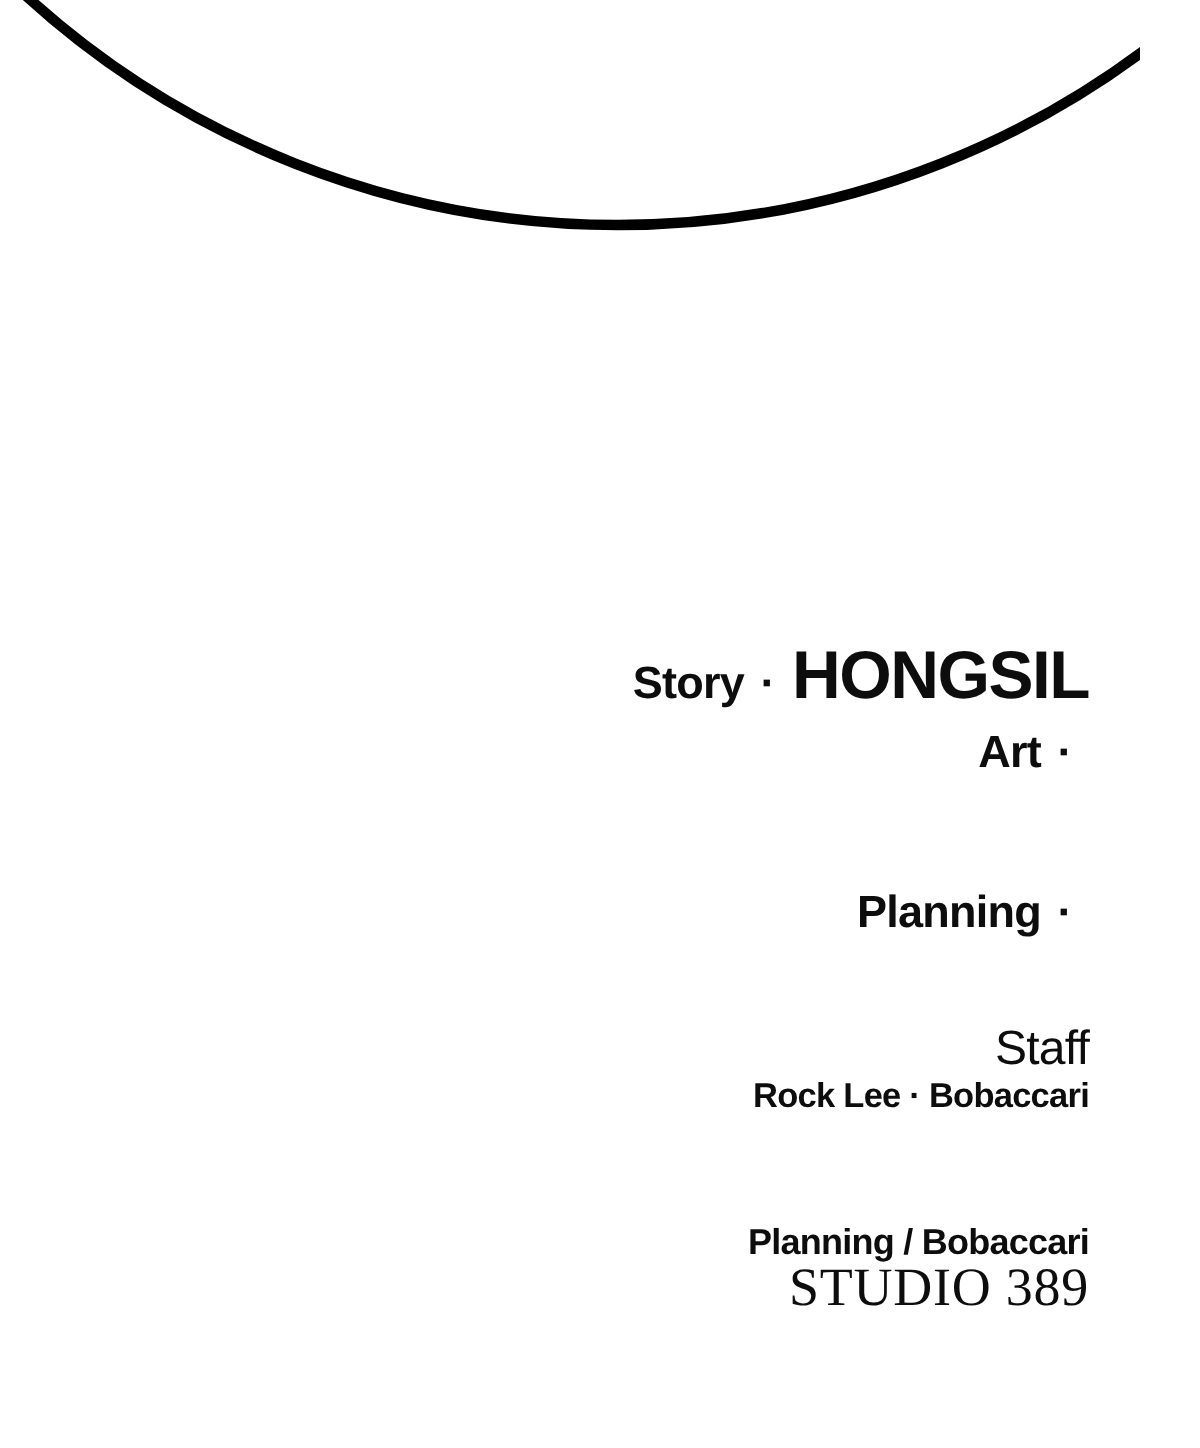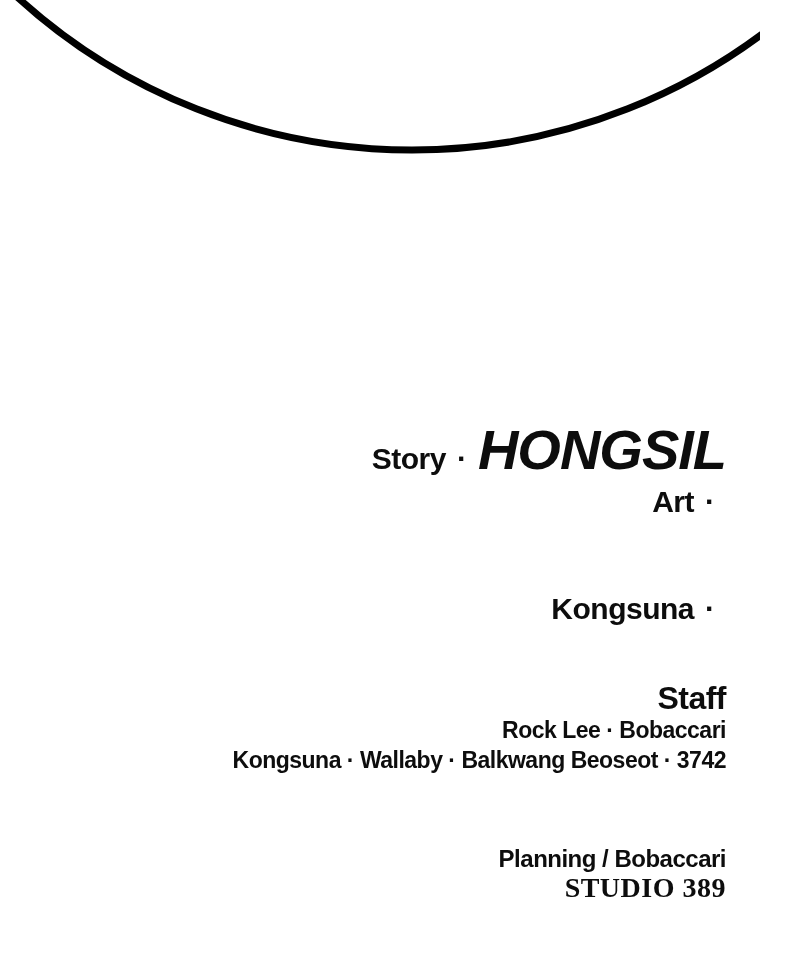--- a/index.html
+++ b/index.html
@@ -42,52 +42,51 @@
     font-size: 30px;
     font-weight: 600;
     letter-spacing: -0.5px;
   }
   .sep {
     font-size: 30px;
     font-weight: 700;
     margin: 0 11px;
   }
   .role-name {
-    font-size: 56px;
+    font-size: 45px;
     font-weight: 700;
     letter-spacing: -1px;
-    font-style: italic;
   }
   .producer-line {
     margin-top: 55px;
   }
   .staff-heading {
     margin-top: 46px;
     font-size: 32px;
-    font-weight: 700;
+    font-weight: 400;
     line-height: 34px;
     letter-spacing: -0.5px;
   }
   .staff-row {
     font-size: 23px;
     font-weight: 600;
     line-height: 30px;
     letter-spacing: -0.5px;
   }
   .production-label {
     margin-top: 70px;
     font-size: 24px;
     font-weight: 700;
     line-height: 27px;
     letter-spacing: -0.5px;
   }
   .studio-name {
     font-family: "Liberation Serif", serif;
-    font-size: 28px;
-    font-weight: 700;
+    font-size: 36px;
+    font-weight: 400;
     line-height: 32px;
     letter-spacing: 0.5px;
   }
 </style>
 </head>
 <body>
 
 <div class="page">
 
   <svg class="arc" width="800" height="965" viewBox="0 0 800 965">
@@ -101,25 +100,24 @@
       <span class="sep">·</span>
       <span class="role-name">HONGSIL</span>
     </div>
 
     <div class="role-line">
       <span class="role-label">Art</span>
       <span class="sep">·</span>
     </div>
 
     <div class="role-line producer-line">
-      <span class="role-label">Kongsuna</span>
+      <span class="role-label">Planning</span>
       <span class="sep">·</span>
     </div>
 
     <div class="staff-heading">Staff</div>
     <div class="staff-row">Rock Lee · Bobaccari</div>
-    <div class="staff-row">Kongsuna · Wallaby · Balkwang Beoseot · 3742</div>
 
     <div class="production-label">Planning / Bobaccari</div>
     <div class="studio-name">STUDIO 389</div>
 
   </div>
 </div>
 
 </body></html>

